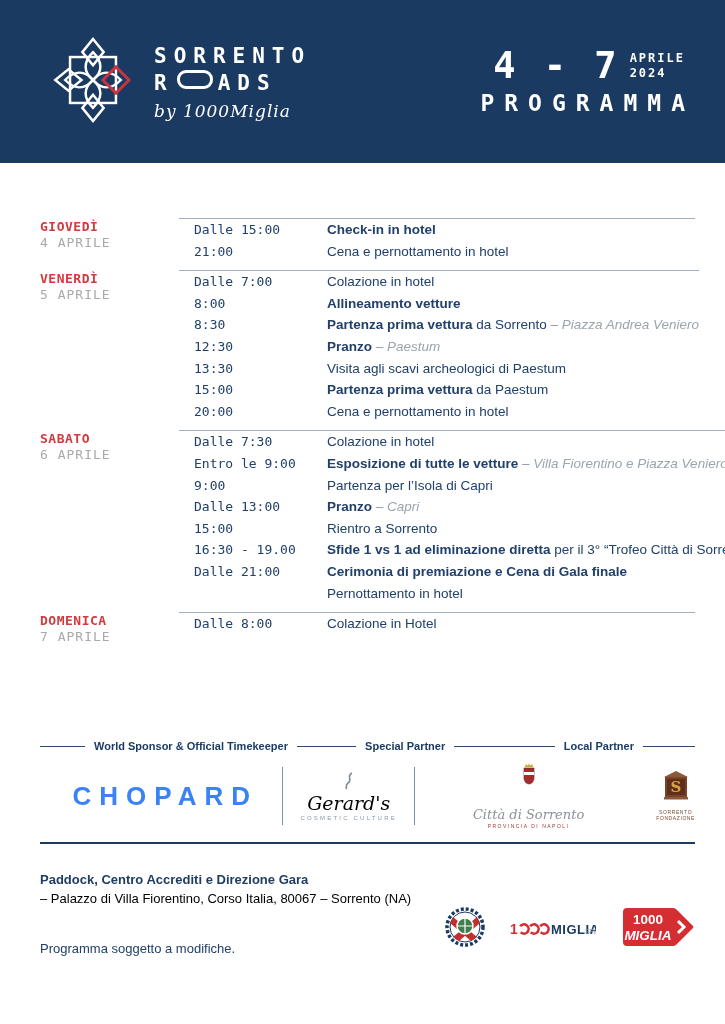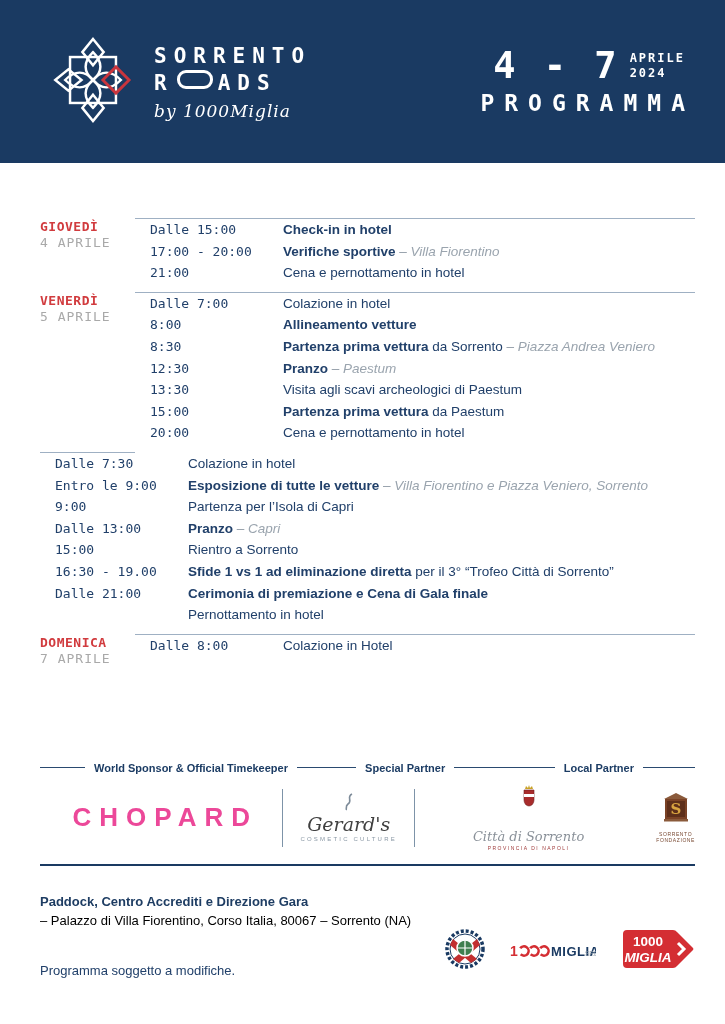--- a/index.html
+++ b/index.html
@@ -21,21 +21,21 @@
   .dates-row{display:flex;justify-content:flex-end;align-items:flex-start;gap:10px;}
   .dates-big{font-family:"DejaVu Sans Mono",monospace;font-weight:bold;font-size:37px;
              line-height:34px;letter-spacing:3px;}
   .dates-side{text-align:left;font-family:"DejaVu Sans Mono",monospace;font-weight:bold;
               font-size:12px;line-height:15px;letter-spacing:2px;padding-top:2px;}
   .prog-title{font-family:"DejaVu Sans Mono",monospace;font-weight:bold;font-size:23px;
               letter-spacing:10px;margin-top:7px;margin-right:-10px;}
 
   
   .content{padding:55px 30px 0 40px;}
-  .day-section{display:grid;grid-template-columns:95px 1fr;}
+  .day-section{display:grid;grid-template-columns:95px 1fr;gap:44px;}
   .day-label{padding-top:1px;}
   .day-name{font-family:"DejaVu Sans Mono",monospace;font-weight:bold;font-size:13px;
             color:#d13b3e;letter-spacing:0.5px;line-height:15px;}
   .day-date{font-family:"DejaVu Sans Mono",monospace;font-size:13px;color:#a9a9a9;
             letter-spacing:1px;line-height:17px;}
   .day-rows{border-top:1px solid #9fb0c3;padding-bottom:8px;}
   .sched-row{display:grid;grid-template-columns:133px 1fr;padding-left:15px;
              line-height:21.6px;}
   .sched-time{font-family:"DejaVu Sans Mono",monospace;font-size:13px;color:#21406a;
               white-space:nowrap;}
@@ -47,24 +47,24 @@
   
   .sponsors{margin-top:95px;}
   .sponsor-labels{display:flex;align-items:center;gap:9px;}
   .sp-label{font-size:11px;font-weight:bold;color:#1c3c64;white-space:nowrap;}
   .dash{height:1px;background:#2a4a70;}
   .dash-a{width:45px;} .dash-b{flex-grow:1;} .dash-c{flex-grow:1.7;} .dash-d{width:52px;}
   .sponsor-logos{display:flex;align-items:center;margin-top:12px;height:64px;}
   .vdiv{width:1px;height:58px;background:#7d93a8;}
   .sp-cell{display:flex;align-items:center;justify-content:center;}
   .cell-chopard{width:247px;}
-  .chopard-mark{font-size:26px;font-weight:bold;letter-spacing:8px;color:#ec4899;margin-right:-8px;}
+  .chopard-mark{font-size:26px;font-weight:bold;letter-spacing:8px;color:#3b82f6;margin-right:-8px;}
   .cell-gerards{width:133px;flex-direction:column;}
   .gerards-name{font-family:"DejaVu Serif",serif;font-style:italic;font-size:19px;
-                color:#404040;line-height:18px;}
+                color:#000000;line-height:18px;}
   .gerards-sub{font-size:6px;letter-spacing:2.2px;color:#8a98a5;margin-top:3px;}
   .cell-local{flex-grow:1;justify-content:flex-start;}
   .citta-block{display:flex;flex-direction:column;align-items:center;margin-left:58px;}
   .citta-name{font-family:"DejaVu Serif",serif;font-style:italic;font-size:13px;color:#8a9199;
               line-height:13px;margin-top:15px;white-space:nowrap;}
   .citta-sub{font-size:5px;letter-spacing:1.5px;color:#a03c3c;margin-top:2px;}
   .fond-block{display:flex;flex-direction:column;align-items:center;margin-left:72px;}
   .fond-sub{font-size:5px;letter-spacing:0.6px;color:#7a4a33;line-height:6px;margin-top:2px;
             text-align:center;}
 
@@ -125,24 +125,20 @@
           <div class="day-label">
             <div class="day-name">GIOVEDÌ</div>
             <div class="day-date">4 APRILE</div>
           </div>
           <div class="day-rows">
             <div class="sched-row">
               <div class="sched-time">Dalle 15:00</div>
               <div class="sched-event"><span class="seg-b">Check-in in hotel</span></div>
             </div>
             <div class="sched-row">
-              <div class="sched-time">17:00 - 20:00</div>
-              <div class="sched-event"><span class="seg-b">Verifiche sportive</span><span class="seg-i"> – Villa Fiorentino</span></div>
-            </div>
-            <div class="sched-row">
               <div class="sched-time">21:00</div>
               <div class="sched-event"><span class="seg-r">Cena e pernottamento in hotel</span></div>
             </div>
           </div>
         </section>
         <section class="day-section">
           <div class="day-label">
             <div class="day-name">VENERDÌ</div>
             <div class="day-date">5 APRILE</div>
           </div>
@@ -171,20 +167,24 @@
               <div class="sched-time">15:00</div>
               <div class="sched-event"><span class="seg-b">Partenza prima vettura</span><span class="seg-r"> da Paestum</span></div>
             </div>
             <div class="sched-row">
               <div class="sched-time">20:00</div>
               <div class="sched-event"><span class="seg-r">Cena e pernottamento in hotel</span></div>
             </div>
           </div>
         </section>
         <section class="day-section">
+          <div class="day-label">
+            <div class="day-name">SABATO</div>
+            <div class="day-date">6 APRILE</div>
+          </div>
           <div class="day-rows">
             <div class="sched-row">
               <div class="sched-time">Dalle 7:30</div>
               <div class="sched-event"><span class="seg-r">Colazione in hotel</span></div>
             </div>
             <div class="sched-row">
               <div class="sched-time">Entro le 9:00</div>
               <div class="sched-event"><span class="seg-b">Esposizione di tutte le vetture</span><span class="seg-i"> – Villa Fiorentino e Piazza Veniero, Sorrento</span></div>
             </div>
             <div class="sched-row">

